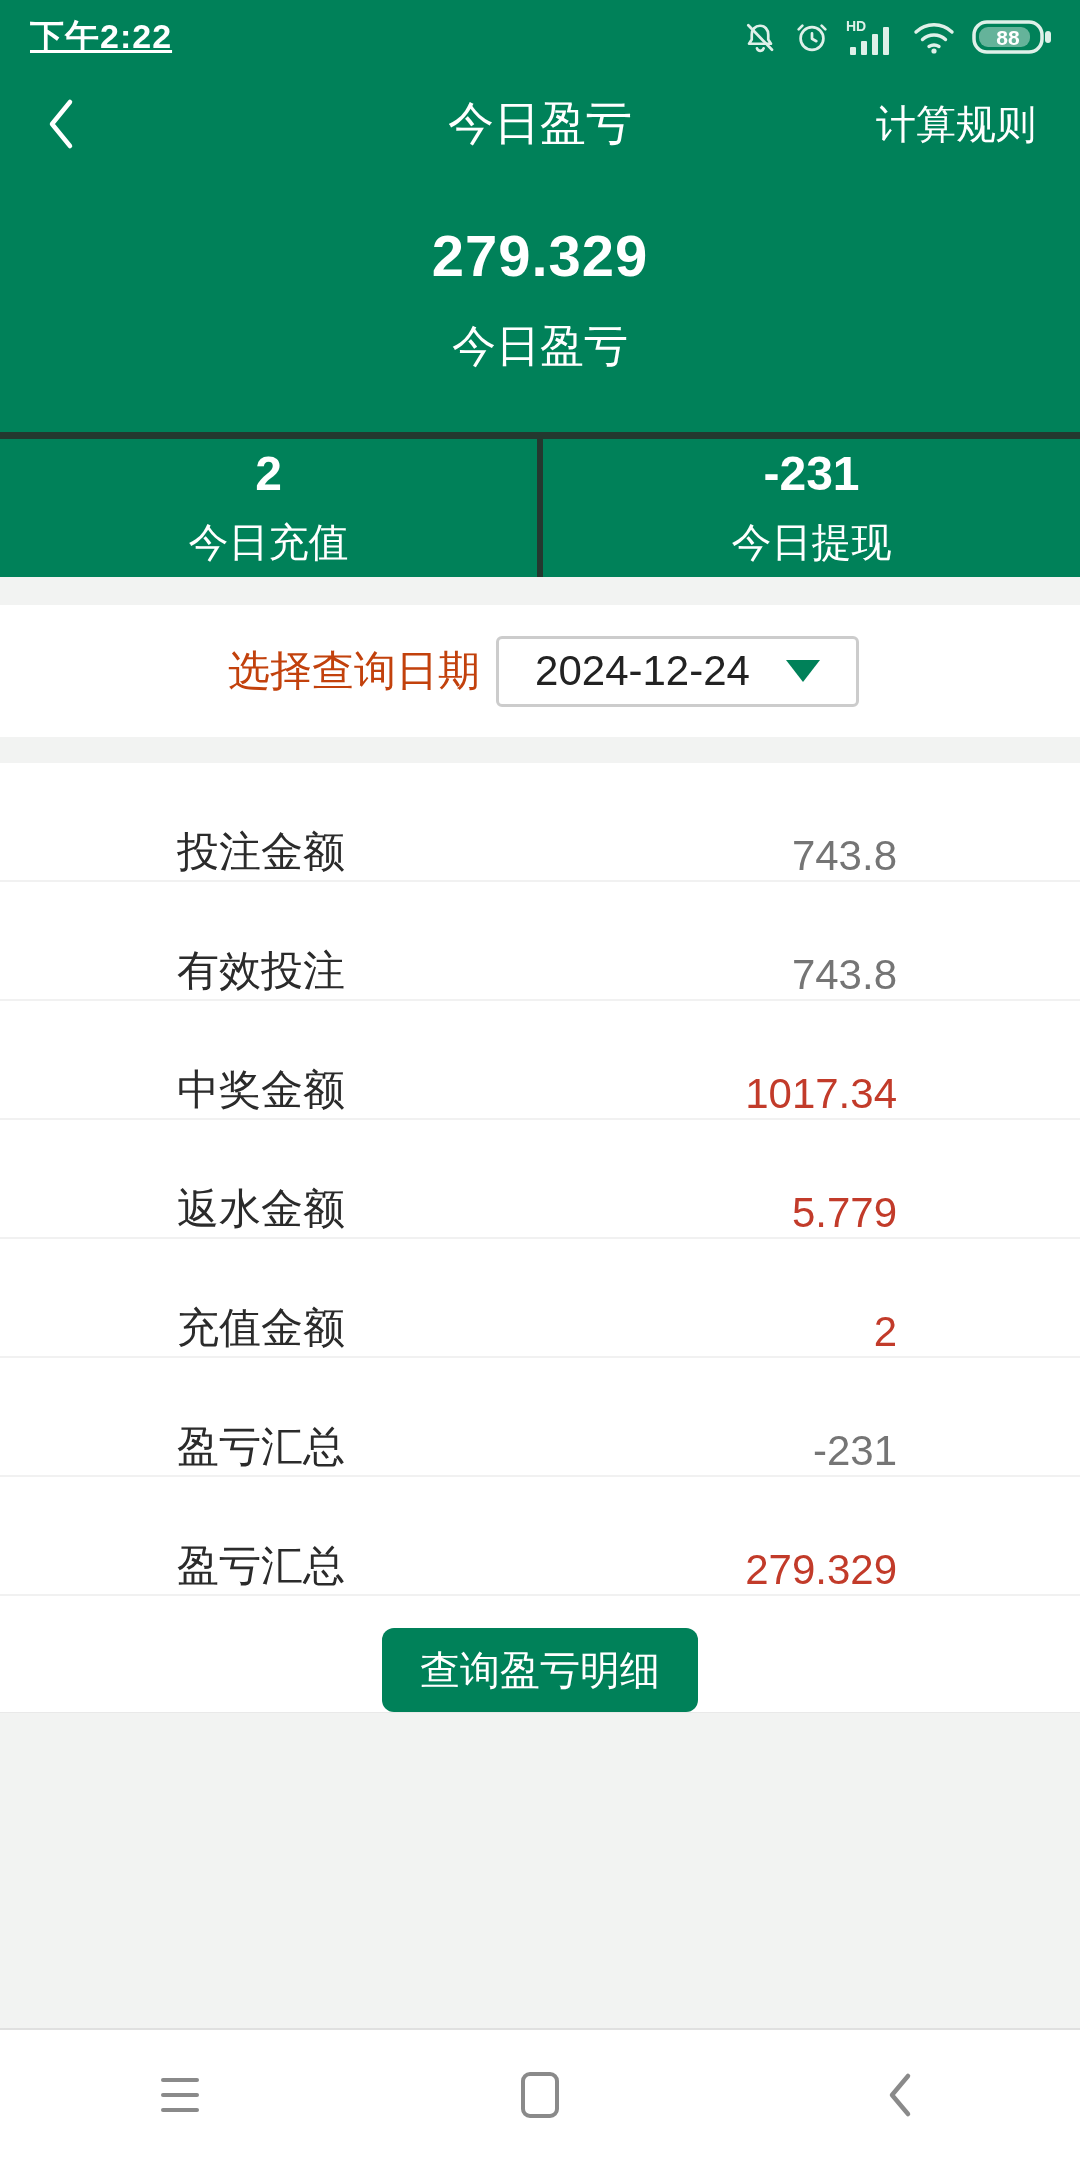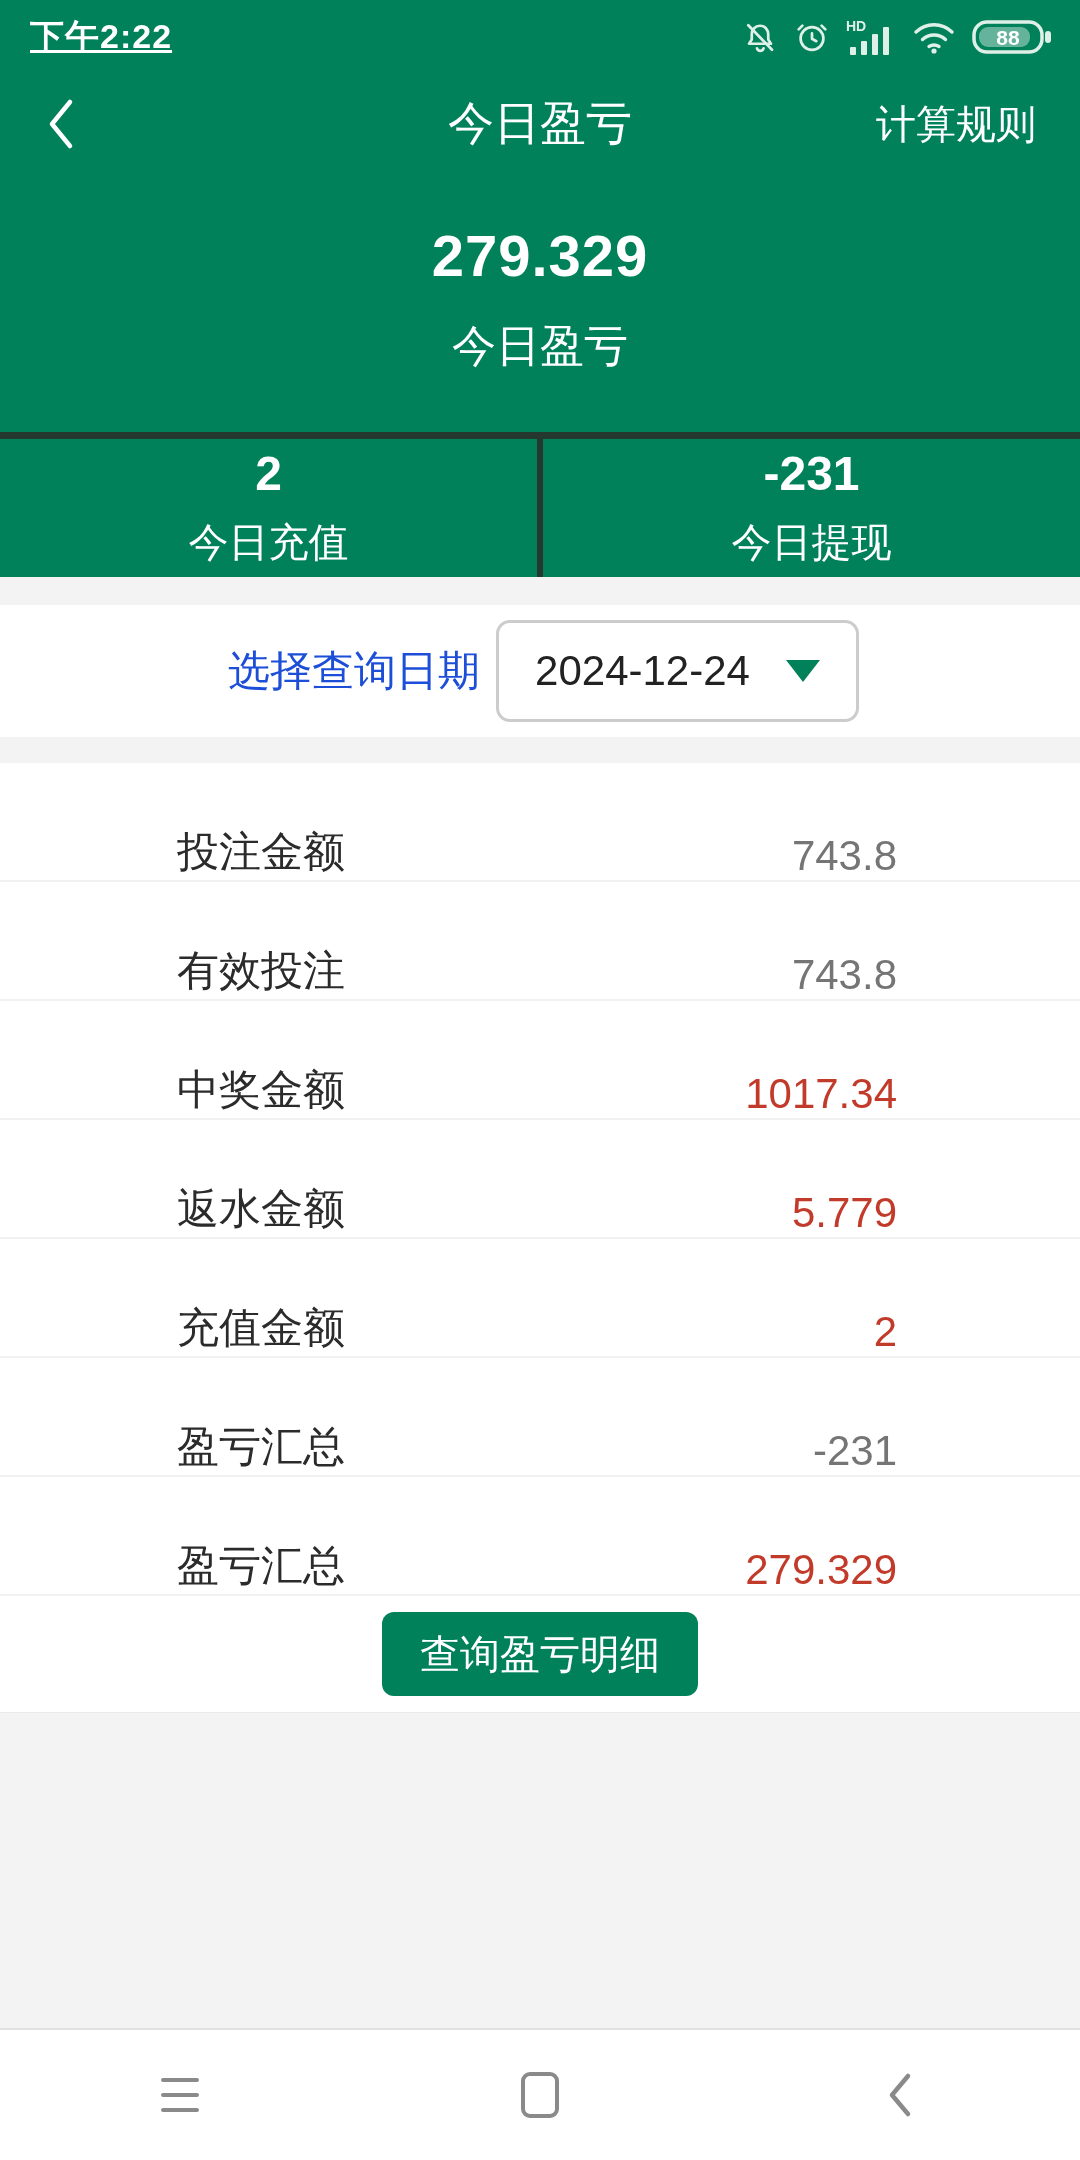--- a/index.html
+++ b/index.html
@@ -40,33 +40,33 @@
   .stat+.stat{border-left:6px solid var(--dark-line);}
   .stat-val{font-size:48px;font-weight:700;}
   .stat-label{font-size:40px;}
 
   
   .strip{background:var(--strip);}
   .strip.s1{height:28px;}
   .strip.s2{height:26px;}
 
   .date-row{height:132px;background:#fff;display:flex;align-items:center;}
-  .date-label{margin-left:228px;font-size:42px;color:#1d4ed8;}
-  .date-box{margin-left:16px;width:363px;height:102px;border:3px solid #cccccc;border-radius:14px;
+  .date-label{margin-left:228px;font-size:42px;color:#c2410c;}
+  .date-box{margin-left:16px;width:363px;height:71px;border:3px solid #cccccc;border-radius:6px;
     display:flex;align-items:center;justify-content:center;gap:36px;box-sizing:border-box;background:#fff;cursor:pointer;}
   .date-value{font-size:42px;color:#222;}
   .caret-down{width:0;height:0;border-left:17px solid transparent;border-right:17px solid transparent;border-top:22px solid var(--green);}
 
   .data-rows{background:#fff;}
   .row{height:119px;display:flex;align-items:flex-end;justify-content:space-between;
     padding:0 183px 0 177px;border-bottom:2px solid #f1f1f1;box-sizing:border-box;}
   .row-label{font-size:42px;color:var(--label-dark);}
   .row-value{font-size:42px;color:var(--val-gray);}
 
-  .btn-section{height:116px;background:#fff;display:flex;align-items:center;justify-content:center;}
+  .btn-section{height:116px;background:#fff;display:flex;align-items:flex-end;justify-content:center;}
   .query-btn{background:var(--green);color:#fff;border:none;border-radius:12px;height:84px;
     padding:0 38px;font-size:40px;font-family:inherit;cursor:pointer;}
 
   .bottom-gray{flex:1;background:var(--strip);border-top:1px solid #e9e9e9;border-bottom:2px solid #e0e0e0;}
 
   .navbar{height:130px;background:#fff;display:flex;align-items:center;}
   .nav-slot{flex:1;display:flex;align-items:center;justify-content:center;cursor:pointer;}
   .menu-icon{display:flex;flex-direction:column;gap:11px;}
   .menu-icon span{width:38px;height:4px;background:var(--nav-icon);border-radius:2px;}
   .home-icon{width:30px;height:38px;border:4px solid var(--nav-icon);border-radius:9px;}

